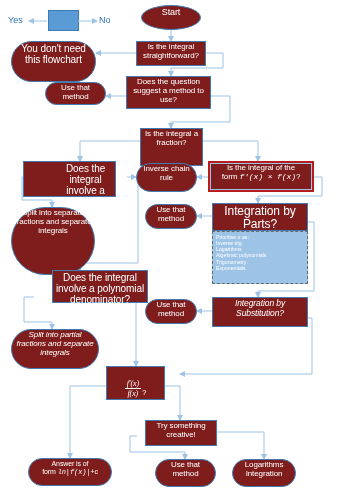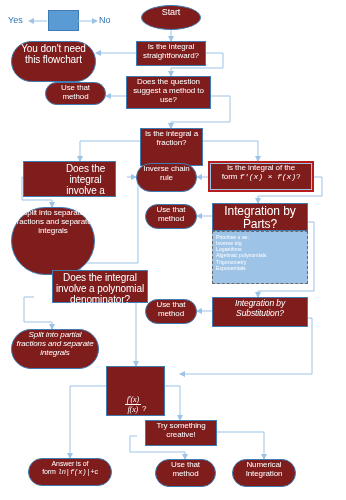--- a/index.html
+++ b/index.html
@@ -235,21 +235,21 @@
   </div>
 
   <div class="node round" style="left:145px; top:299px; width:52px; height:25px; font-size:8px;">
     <span>Use that method</span>
   </div>
 
   <div class="node rect" style="left:212px; top:297px; width:96px; height:30px; font-size:8.5px;font-style:italic;">
     <span>Integration by Substitution?</span>
   </div>
 
-  <div class="node rect" style="left:106px; top:366px; width:59px; height:50px; font-size:8px;">
+  <div class="node rect" style="left:106px; top:366px; width:59px; height:34px; font-size:8px;">
     <span class="frac-wrap">
       <span class="frac">
         <span class="num">f'(x)</span>
         <span class="den">f(x)</span>
       </span>
       <span class="frac-q">?</span>
     </span>
   </div>
 
   <div class="node rect" style="left:145px; top:420px; width:72px; height:26px; font-size:8px;">
@@ -263,16 +263,16 @@
         <span>form </span><span class="mathi">ln|f(x)|</span><span>+c</span>
       </span>
     </span>
   </div>
 
   <div class="node round" style="left:155px; top:459px; width:61px; height:28px; font-size:8px;">
     <span>Use that method</span>
   </div>
 
   <div class="node round" style="left:232px; top:459px; width:64px; height:28px; font-size:8px;">
-    <span>Numerical Integration</span>
+    <span>Logarithms Integration</span>
   </div>
 
 </div>
 
 </body></html>

